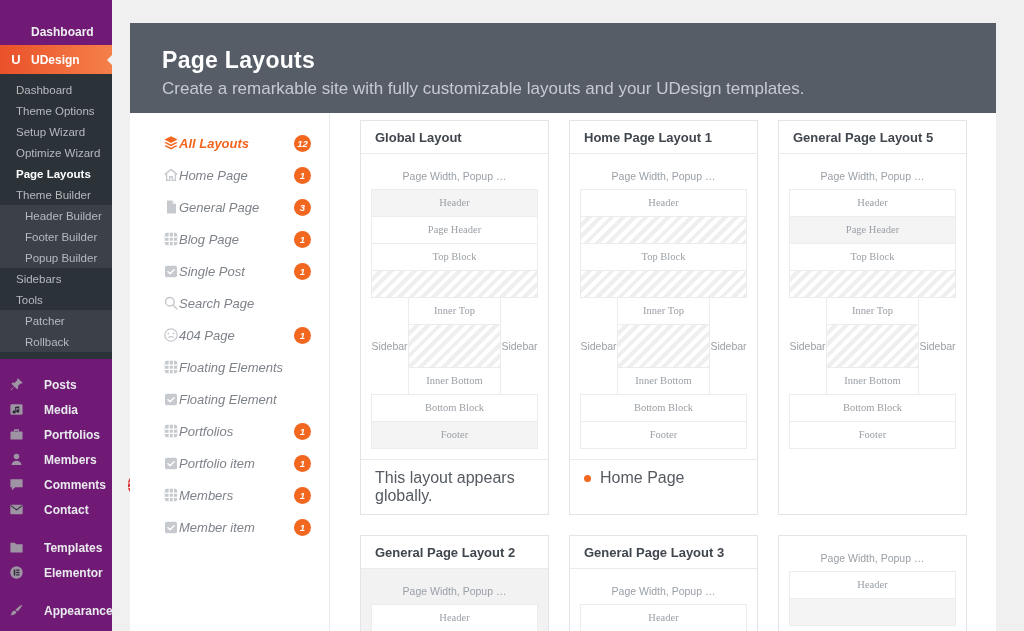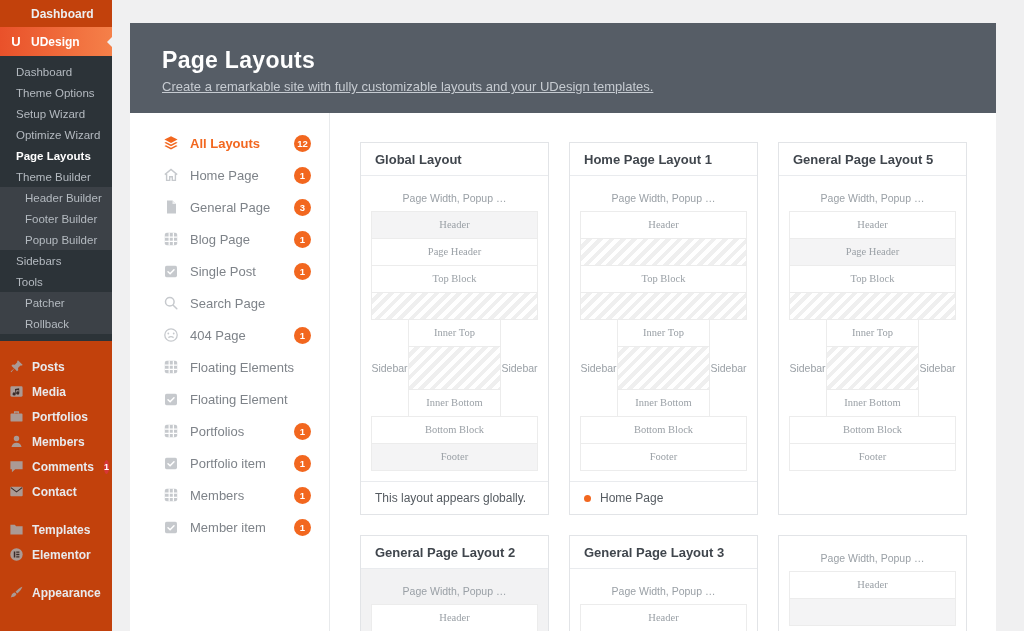--- a/index.html
+++ b/index.html
@@ -5,21 +5,21 @@
   * { box-sizing: border-box; margin: 0; padding: 0; }
   html,body { width:1024px; height:631px; overflow:hidden; }
   body {
     font-family:"Liberation Sans", sans-serif;
     background:#f0f0f1;
     display:flex;
     color:#3c434a;
   }
 
   
-  .wp-sidebar { width:112px; min-width:112px; background:#c2410c; padding-top:0; font-size:12px; }
+  .wp-sidebar { width:112px; min-width:112px; background:#701a75; padding-top:18px; font-size:12px; }
   .wp-top-item {
     display:flex; align-items:center; gap:7px;
     color:#eceef0; padding:6px 9px; font-weight:600; cursor:pointer;
   }
   .wp-top-item .icon { width:15px; height:15px; flex:0 0 15px; }
   .wp-current {
     position:relative; display:flex; align-items:center; gap:8px;
     background:linear-gradient(90deg,#e9512a,#f58049);
     color:#fff; font-weight:700; padding:7px 9px; cursor:pointer;
   }
@@ -29,59 +29,59 @@
     width:0; height:0; border:5px solid transparent; border-right-color:#f0f0f1; border-left-width:0;
   }
   .wp-submenu { background:#2c3338; padding:5px 0 7px; }
   .wp-sub-item {
     color:#b4bac0; font-size:11.5px; padding:4.5px 6px 4.5px 16px; cursor:pointer;
   }
   .wp-sub-item.nested { background:#3c4147; padding-left:25px; }
   .wp-sub-item.active { color:#fff; font-weight:700; }
   .wp-group { margin-top:13px; }
   .wp-menu-item {
-    display:flex; align-items:center; gap:8px;
+    display:flex; align-items:center; gap:20px;
     color:#e8eaed; padding:5px 9px; font-weight:600; cursor:pointer;
   }
   .wp-menu-item .icon { width:15px; height:15px; flex:0 0 15px; opacity:.85; }
   .wp-badge {
     background:#d63638; color:#fff; border-radius:50%;
     width:14px; height:14px; font-size:9px; font-weight:700;
     display:flex; align-items:center; justify-content:center; margin-left:2px;
   }
 
   
   .content { flex:1; padding:23px 29px 0 18px; display:flex; flex-direction:column; }
   .hero {
     background:#565d66; height:90px; padding:17px 32px; flex:0 0 90px;
   }
   .hero h1 { color:#fff; font-size:23px; letter-spacing:.3px; margin:7px 0 5px; }
-  .hero p { color:#c6cbd1; font-size:13px;text-decoration:underline; }
+  .hero p { color:#c6cbd1; font-size:17px; }
 
   .panel { background:#fff; flex:1; display:flex; overflow:hidden; }
 
   
   .cat-panel { width:200px; min-width:200px; border-right:1px solid #e8eaec; padding:14px 0; }
   .cat-item {
-    display:flex; align-items:center; gap:11px;
+    display:flex; align-items:center; gap:0;
     padding:0 18px 0 33px; height:32px; cursor:pointer;
-    font-size:13px; color:#7e8389;
+    font-size:13px; color:#7e8389;font-style:italic;
   }
   .cat-item .icon { width:16px; height:16px; flex:0 0 16px; }
   .cat-item.active { color:#f2671f; font-weight:600; }
   .cat-badge {
     margin-left:auto; background:#f2671f; color:#fff;
     min-width:17px; height:17px; border-radius:50%;
     font-size:9.5px; font-weight:700;
     display:flex; align-items:center; justify-content:center;
   }
 
   
   .cards-area {
-    flex:1; padding:29px 29px 0 30px;
+    flex:1; padding:7px 29px 0 30px;
     display:grid; grid-template-columns:repeat(3,189px);
     column-gap:19px; row-gap:26px; align-content:start;gap:20px;
   }
   .card { background:#fff; border:1px solid #e2e4e7; cursor:pointer; }
   .card-title {
     padding:9px 14px 8px; font-size:13px; font-weight:700; color:#40464d;
     border-bottom:1px solid #e9ebee;
   }
   .card-diagram { padding:10px; text-align:center; font-size:10.5px; color:#9aa0a6; }
   .card-diagram.shaded { background:#f2f2f3; }
@@ -93,21 +93,21 @@
   .d-row + .d-row { margin-top:-1px; }
   .d-hatch {
     border:1px solid #ececec; height:28px;
     background:repeating-linear-gradient(135deg,#ffffff 0 4px,#efefef 4px 8px);
   }
   .d-middle { display:flex; align-items:stretch; }
   .d-side { width:37px; display:flex; align-items:center; justify-content:center; }
   .d-center { flex:1; display:flex; flex-direction:column; }
   .d-center .d-hatch.tall { height:44px; }
   .card-footer {
-    border-top:1px solid #e9ebee; padding:9px 14px; font-size:12px; color:#555b61;
+    border-top:1px solid #e9ebee; padding:9px 14px; font-size:16px; color:#555b61;
     display:flex; align-items:center; gap:9px;
   }
   .bullet { width:7px; height:7px; border-radius:50%; background:#f2671f; flex:0 0 7px; }
   .icon svg { width:100%; height:100%; display:block; }
 </style>
 </head>
 <body>
 
 <aside class="wp-sidebar">
   <div class="wp-top-item">

